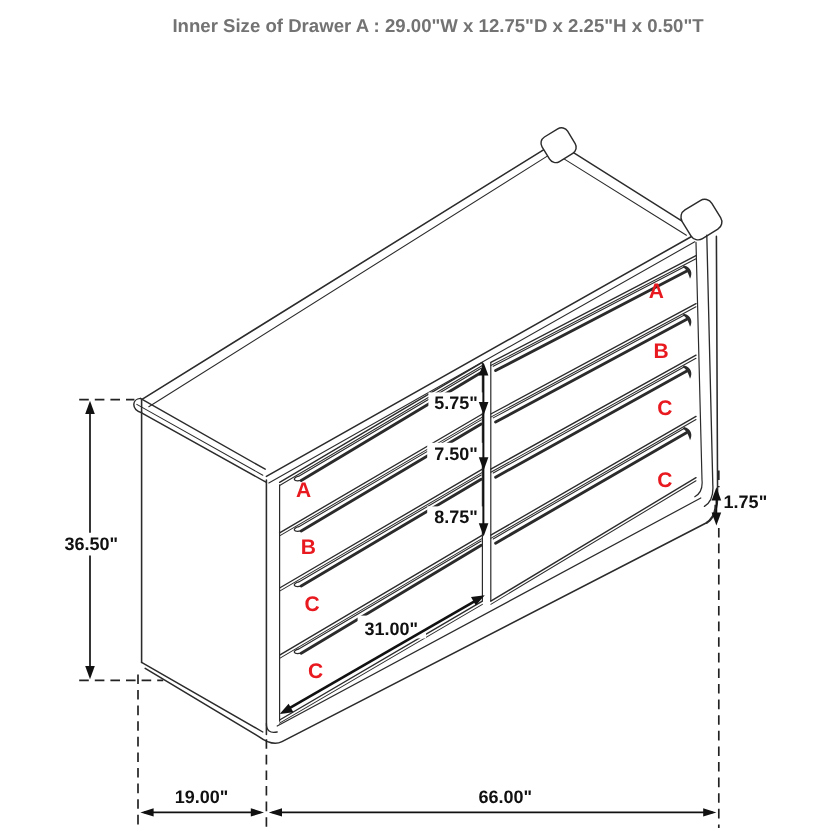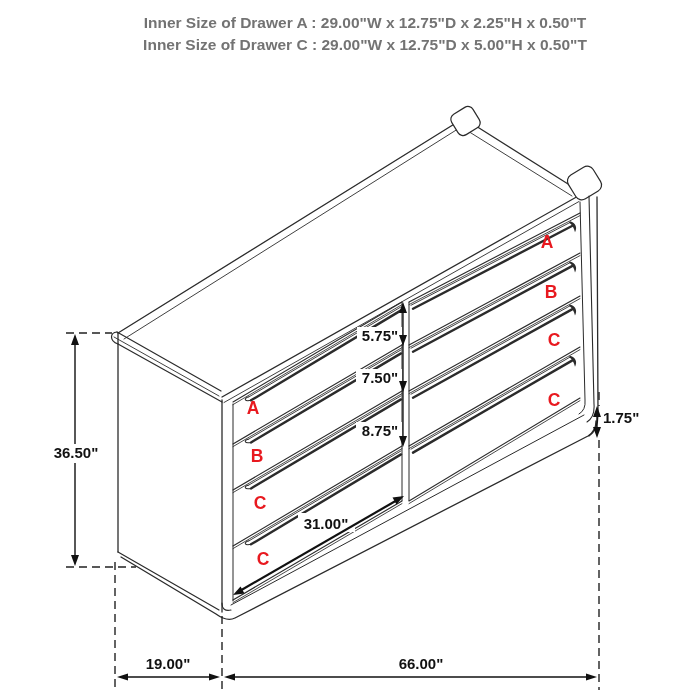--- a/index.html
+++ b/index.html
@@ -12,21 +12,20 @@
   .dim-label{font-size:15px;font-weight:bold;fill:#111;}
   .red-label{font-size:17.5px;font-weight:bold;}
 </style>
 </head>
 <body>
 
 <div id="stage">
 
   <div id="header">
     <div>Inner Size of Drawer A : 29.00"W x 12.75"D x 2.25"H x 0.50"T</div>
-    <div>Inner Size of Drawer C : 29.00"W x 12.75"D x 5.00"H x 0.50"T</div>
   </div>
 
   <svg id="art" width="700" height="700" viewBox="0 0 700 700" style="position:absolute;left:0;top:0;">
 
     <g>
       <path d="M118 333 L465 118 L582 192 L222 392 Z" fill="#ffffff"></path>
       <path d="M118 333 L222 392 L222 612 L118 552 Z" fill="#ffffff"></path>
       <path d="M222 397 L580 195 L598 197 L598 414 Q598 432 588 437 L235 619 Q225 622 218 615 L222 612 Z" fill="#ffffff"></path>
       <path d="M118 552 L222 612 L227 620 L122 560 Z" fill="#ffffff"></path>
     </g>

